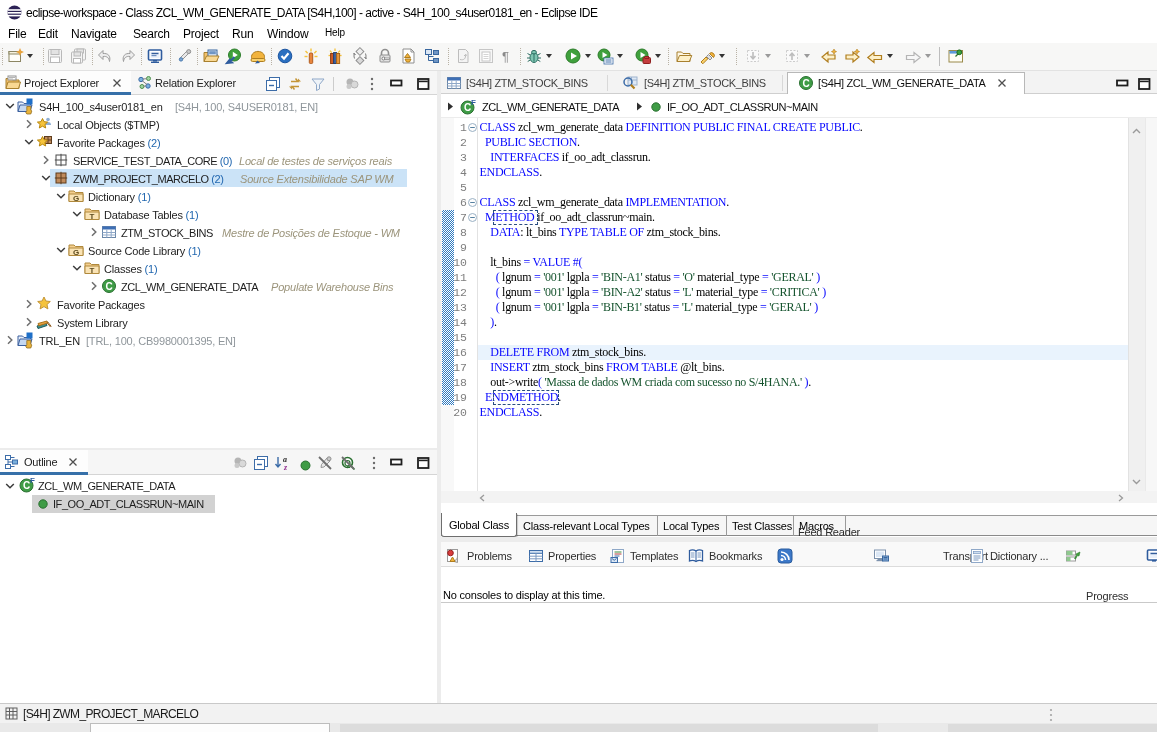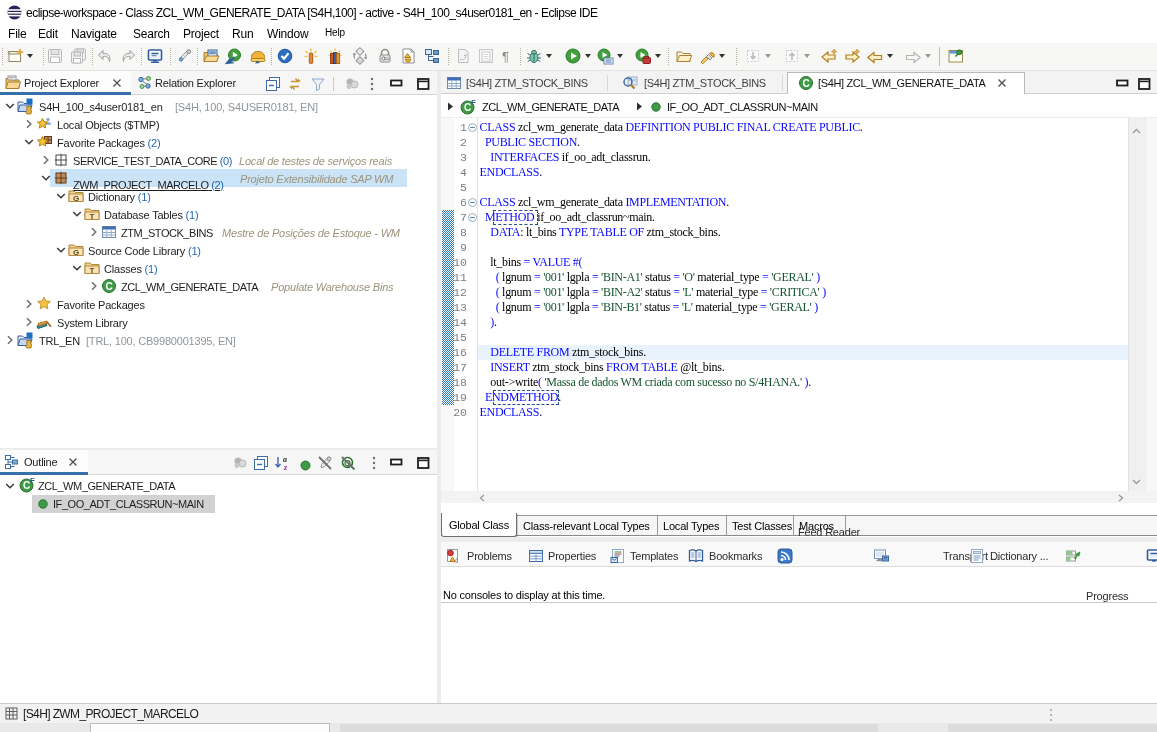--- a/index.html
+++ b/index.html
@@ -414,22 +414,22 @@
       <use href="#i-pkg0"></use>
     </svg>
 <div class="t" style="left:73px;top:155px;letter-spacing:-0.45px;">SERVICE_TEST_DATA_CORE<span class="cnt"> (0)</span></div>
 <div class="t desc" style="left:239px;top:155px">Local de testes de serviços reais</div>
 <svg class="a" style="left:40px;top:172px" width="12" height="12">
       <use href="#chev-d"></use>
     </svg>
 <svg class="ic" style="left:53px;top:170px" viewBox="0 0 16 16">
       <use href="#i-pkg1"></use>
     </svg>
-<div class="t" style="left:73px;top:179px;letter-spacing:-0.45px;text-decoration:underline;">ZWM_PROJECT_MARCELO<span class="cnt"> (2)</span></div>
-<div class="t desc" style="left:240px;top:173px">Projeto Extensibilidade SAP WM</div>
+<div class="t" style="left:73px;top:173px;letter-spacing:-0.45px;">ZWM_PROJECT_MARCELO<span class="cnt"> (2)</span></div>
+<div class="t desc" style="left:240px;top:173px">Source Extensibilidade SAP WM</div>
 <svg class="a" style="left:55px;top:190px" width="12" height="12">
       <use href="#chev-d"></use>
     </svg>
 <svg class="ic" style="left:68px;top:188px" viewBox="0 0 16 16">
       <use href="#i-foldG"></use>
     </svg>
 <div class="t" style="left:88px;top:191px">Dictionary<span class="cnt"> (1)</span></div>
 <svg class="a" style="left:71px;top:208px" width="12" height="12">
       <use href="#chev-d"></use>
     </svg>

